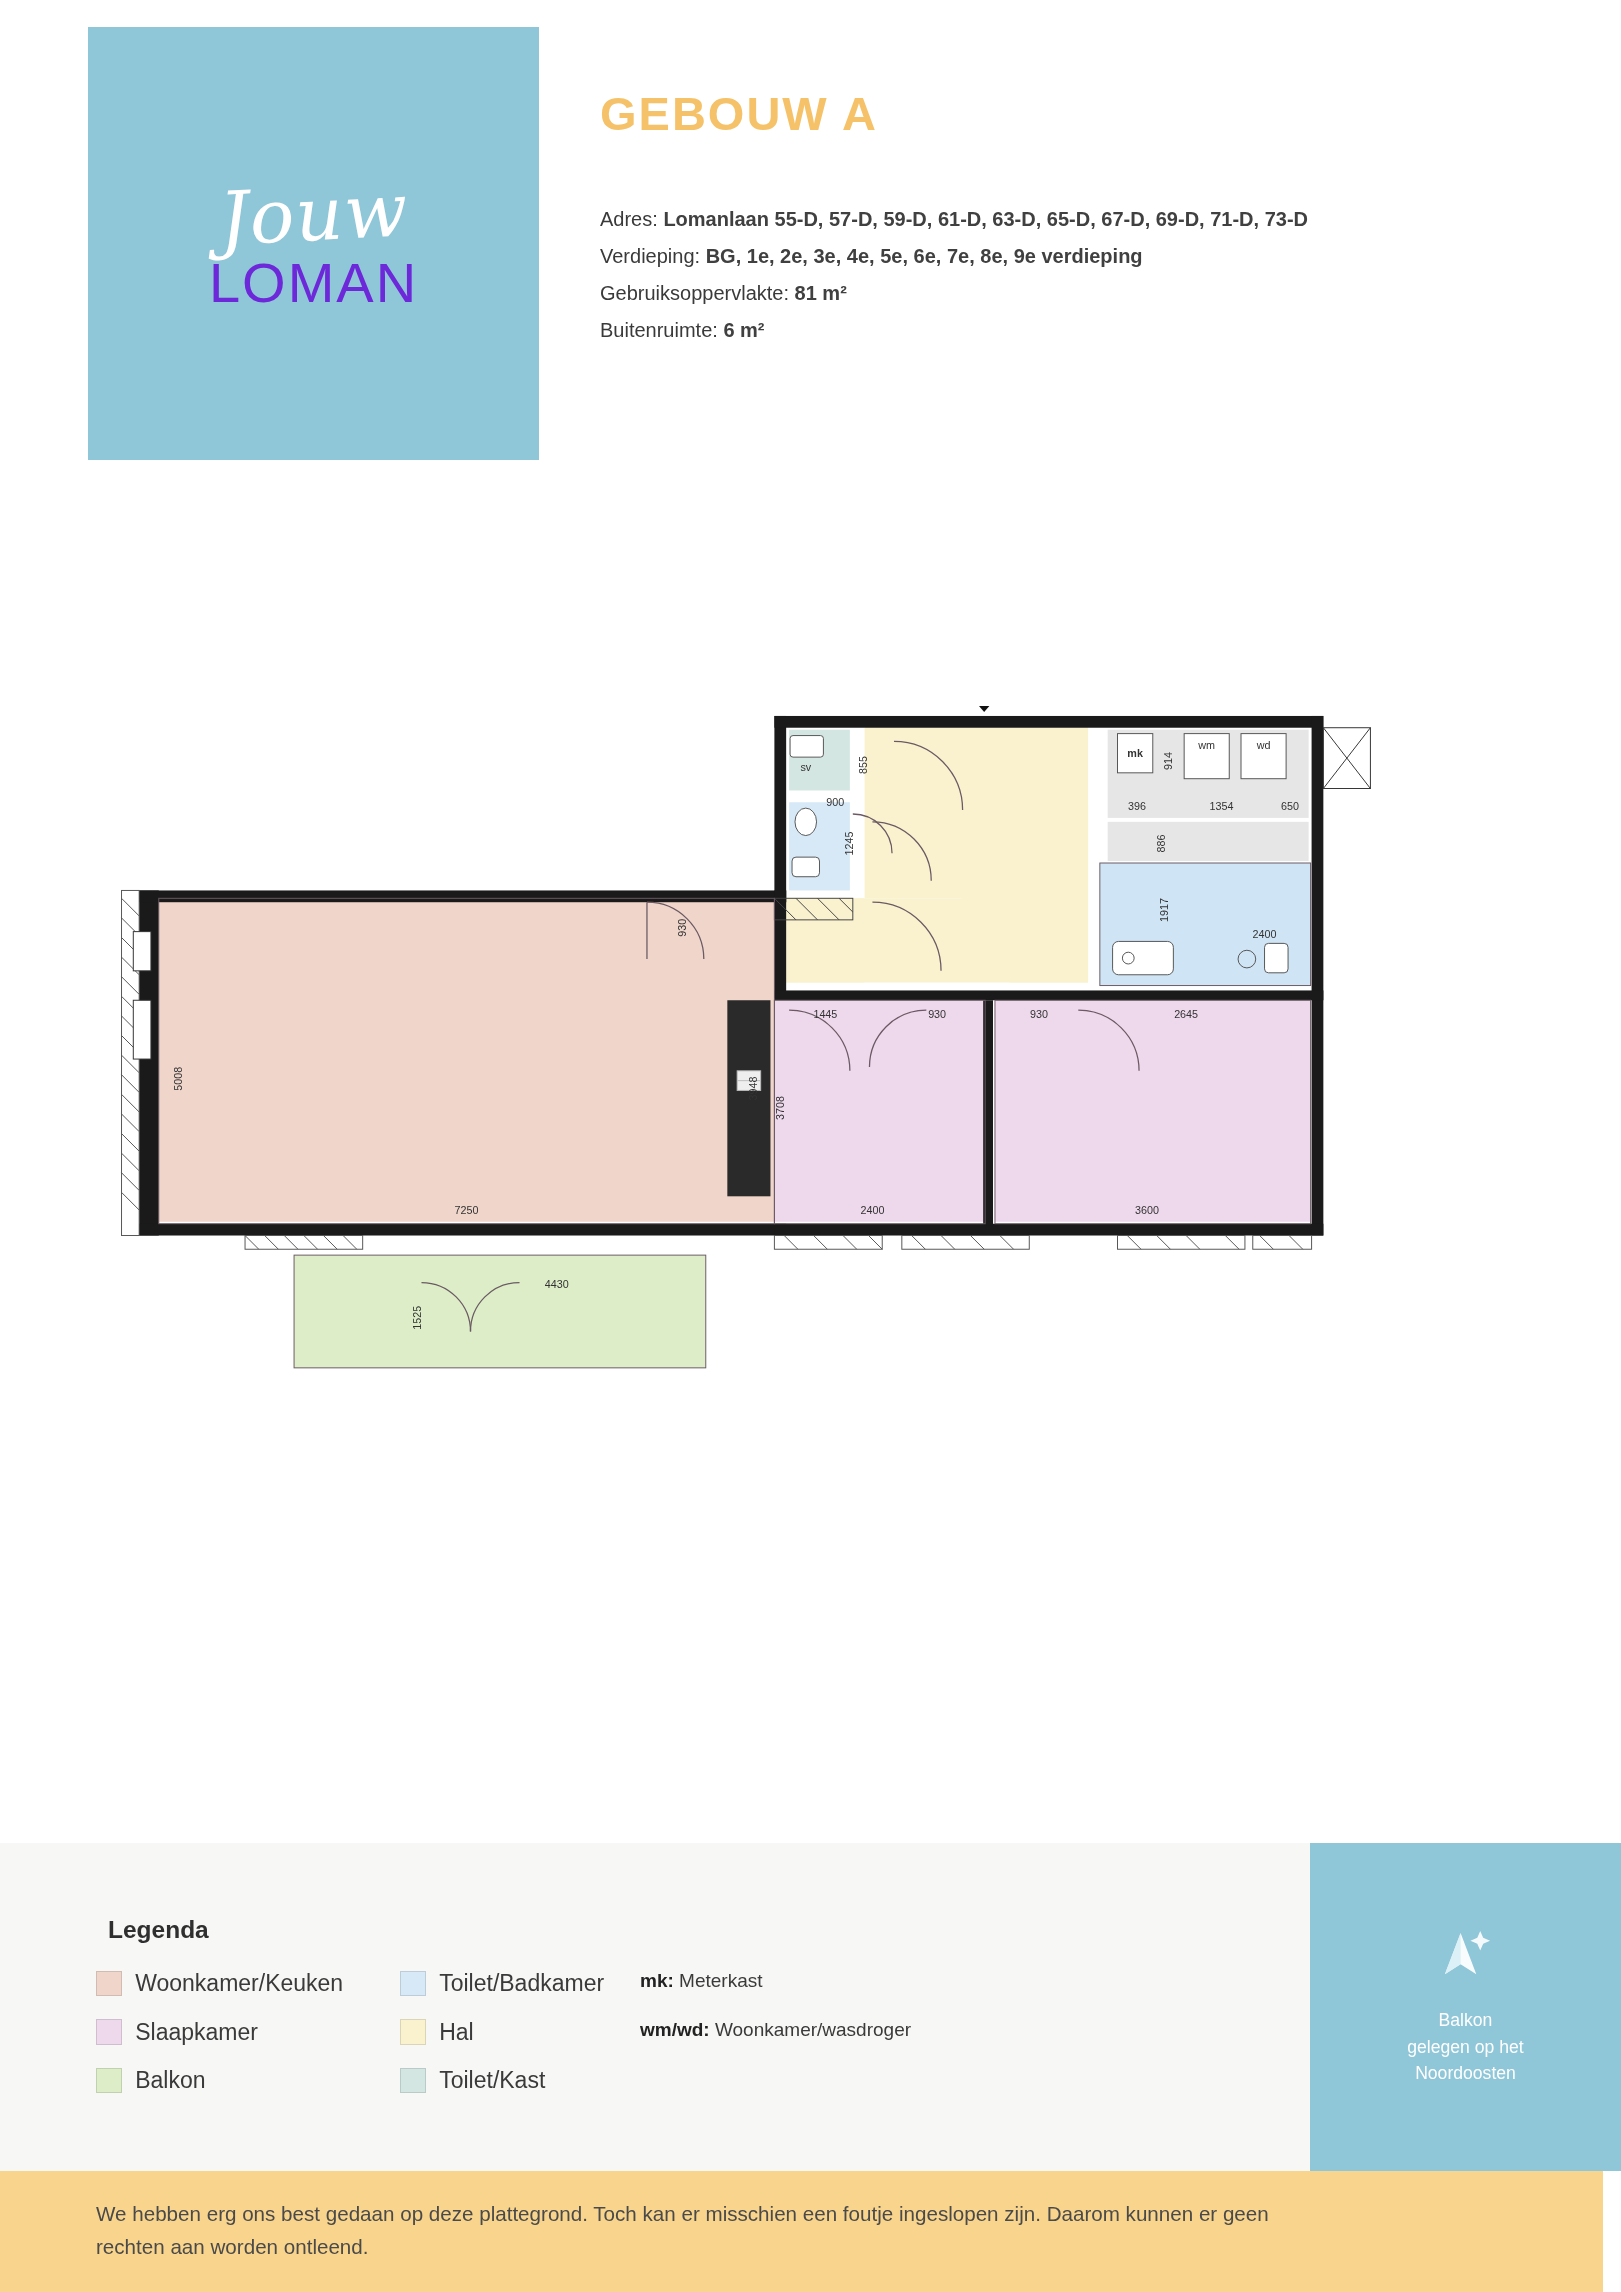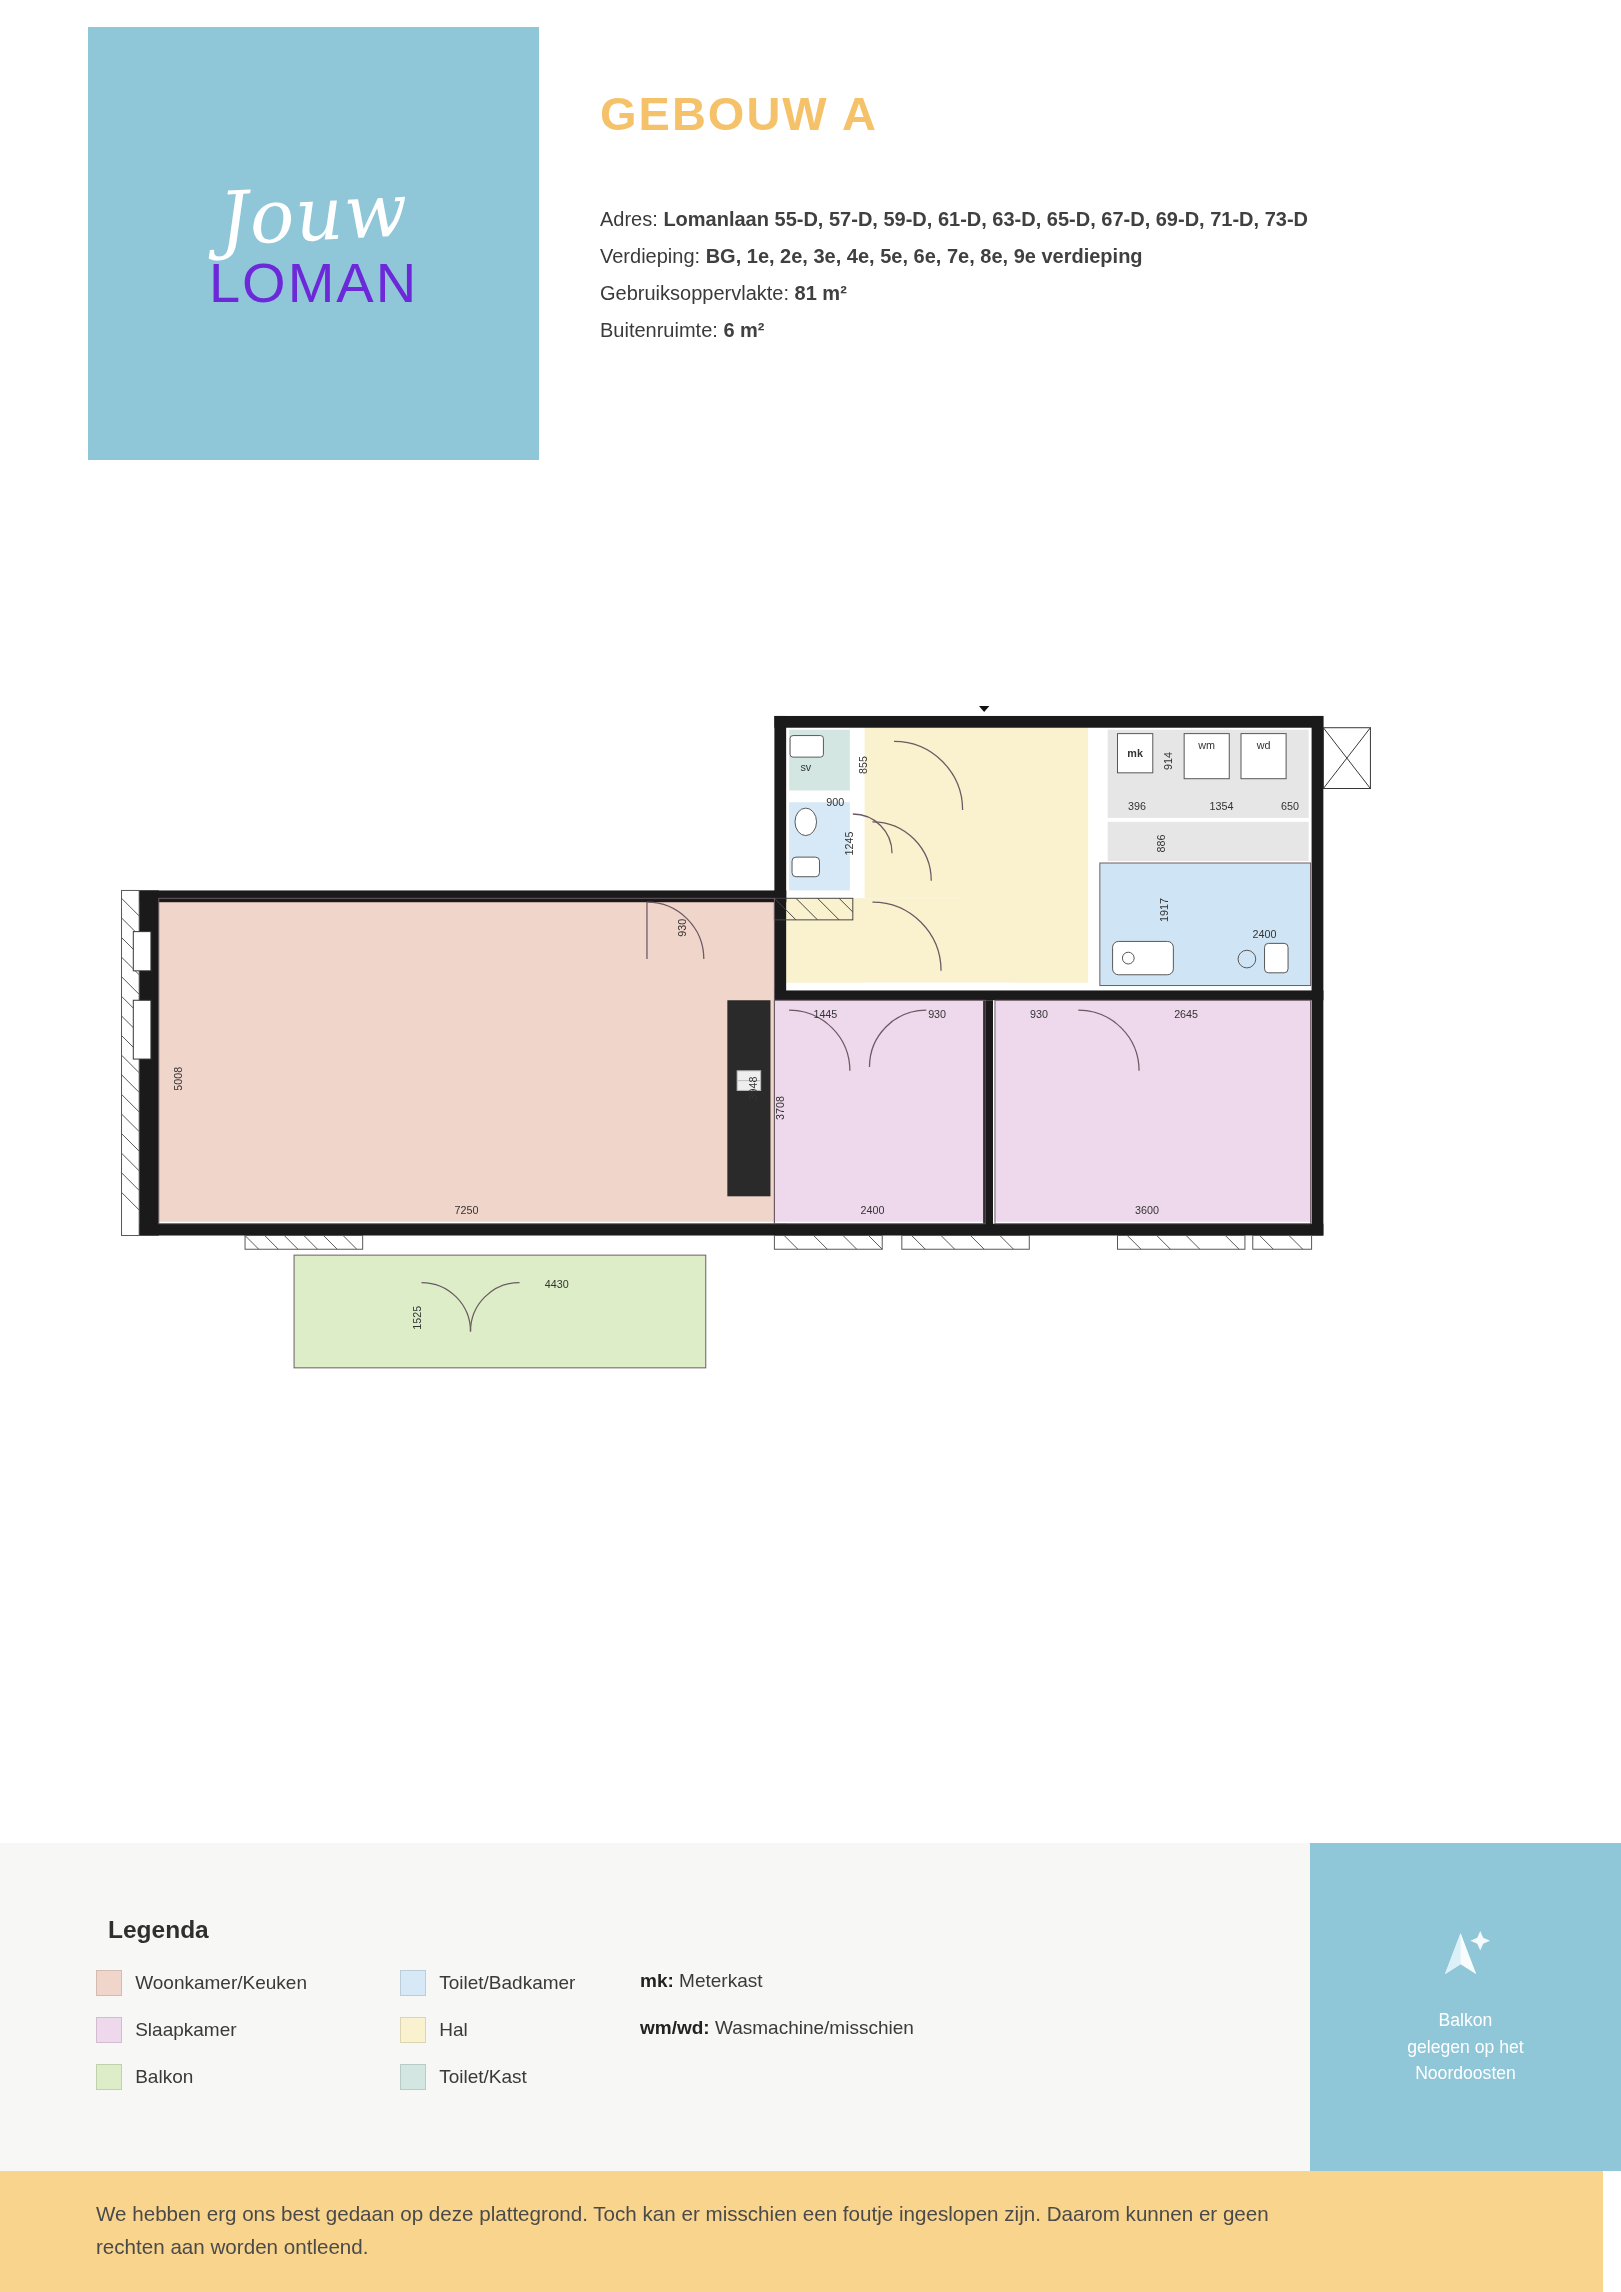--- a/index.html
+++ b/index.html
@@ -62,21 +62,21 @@
   .legend-title{
     position:absolute; left:108px; top:1916px;
     font-size:24.5px; font-weight:bold; color:#2f2f2f;
   }
   .legend-grid{
     position:absolute; left:96px; top:1970px;
     display:grid;
     grid-template-columns:304px 240px auto;
     row-gap:21.6px;
   }
-  .lg-item{ display:flex; align-items:center; font-size:19px; color:#3a3a3a; }
+  .lg-item{ display:flex; align-items:center; font-size:23px; color:#3a3a3a; }
   .sw{ width:25.5px; height:25.5px; margin-right:13.7px; border:1px solid rgba(0,0,0,.12); flex:none; }
   .lg-abbr{ font-size:19px; color:#3a3a3a; }
   .lg-abbr b{ font-weight:bold; color:#222; }
 
   .compass-box{
     position:absolute; left:1310px; top:1843px; width:311px; height:328px;
     background:#8fc6d8;
     display:flex; flex-direction:column; align-items:center; justify-content:center;
     color:#ffffff; font-size:17.6px; line-height:1.5; text-align:center;
   }
@@ -349,21 +349,21 @@
   <div class="lg-item">
     <span class="sw" style="background:#eed8ec"></span>
     <span>Slaapkamer</span>
   </div>
   <div class="lg-item">
     <span class="sw" style="background:#faf2cf"></span>
     <span>Hal</span>
   </div>
   <div class="lg-abbr">
     <b>wm/wd:</b>
-    <span>Wasmachine/misschien</span>
+    <span>Woonkamer/wasdroger</span>
   </div>
 
   <div class="lg-item">
     <span class="sw" style="background:#dcedc8"></span>
     <span>Balkon</span>
   </div>
   <div class="lg-item">
     <span class="sw" style="background:#d4e6e2"></span>
     <span>Toilet/Kast</span>
   </div>

